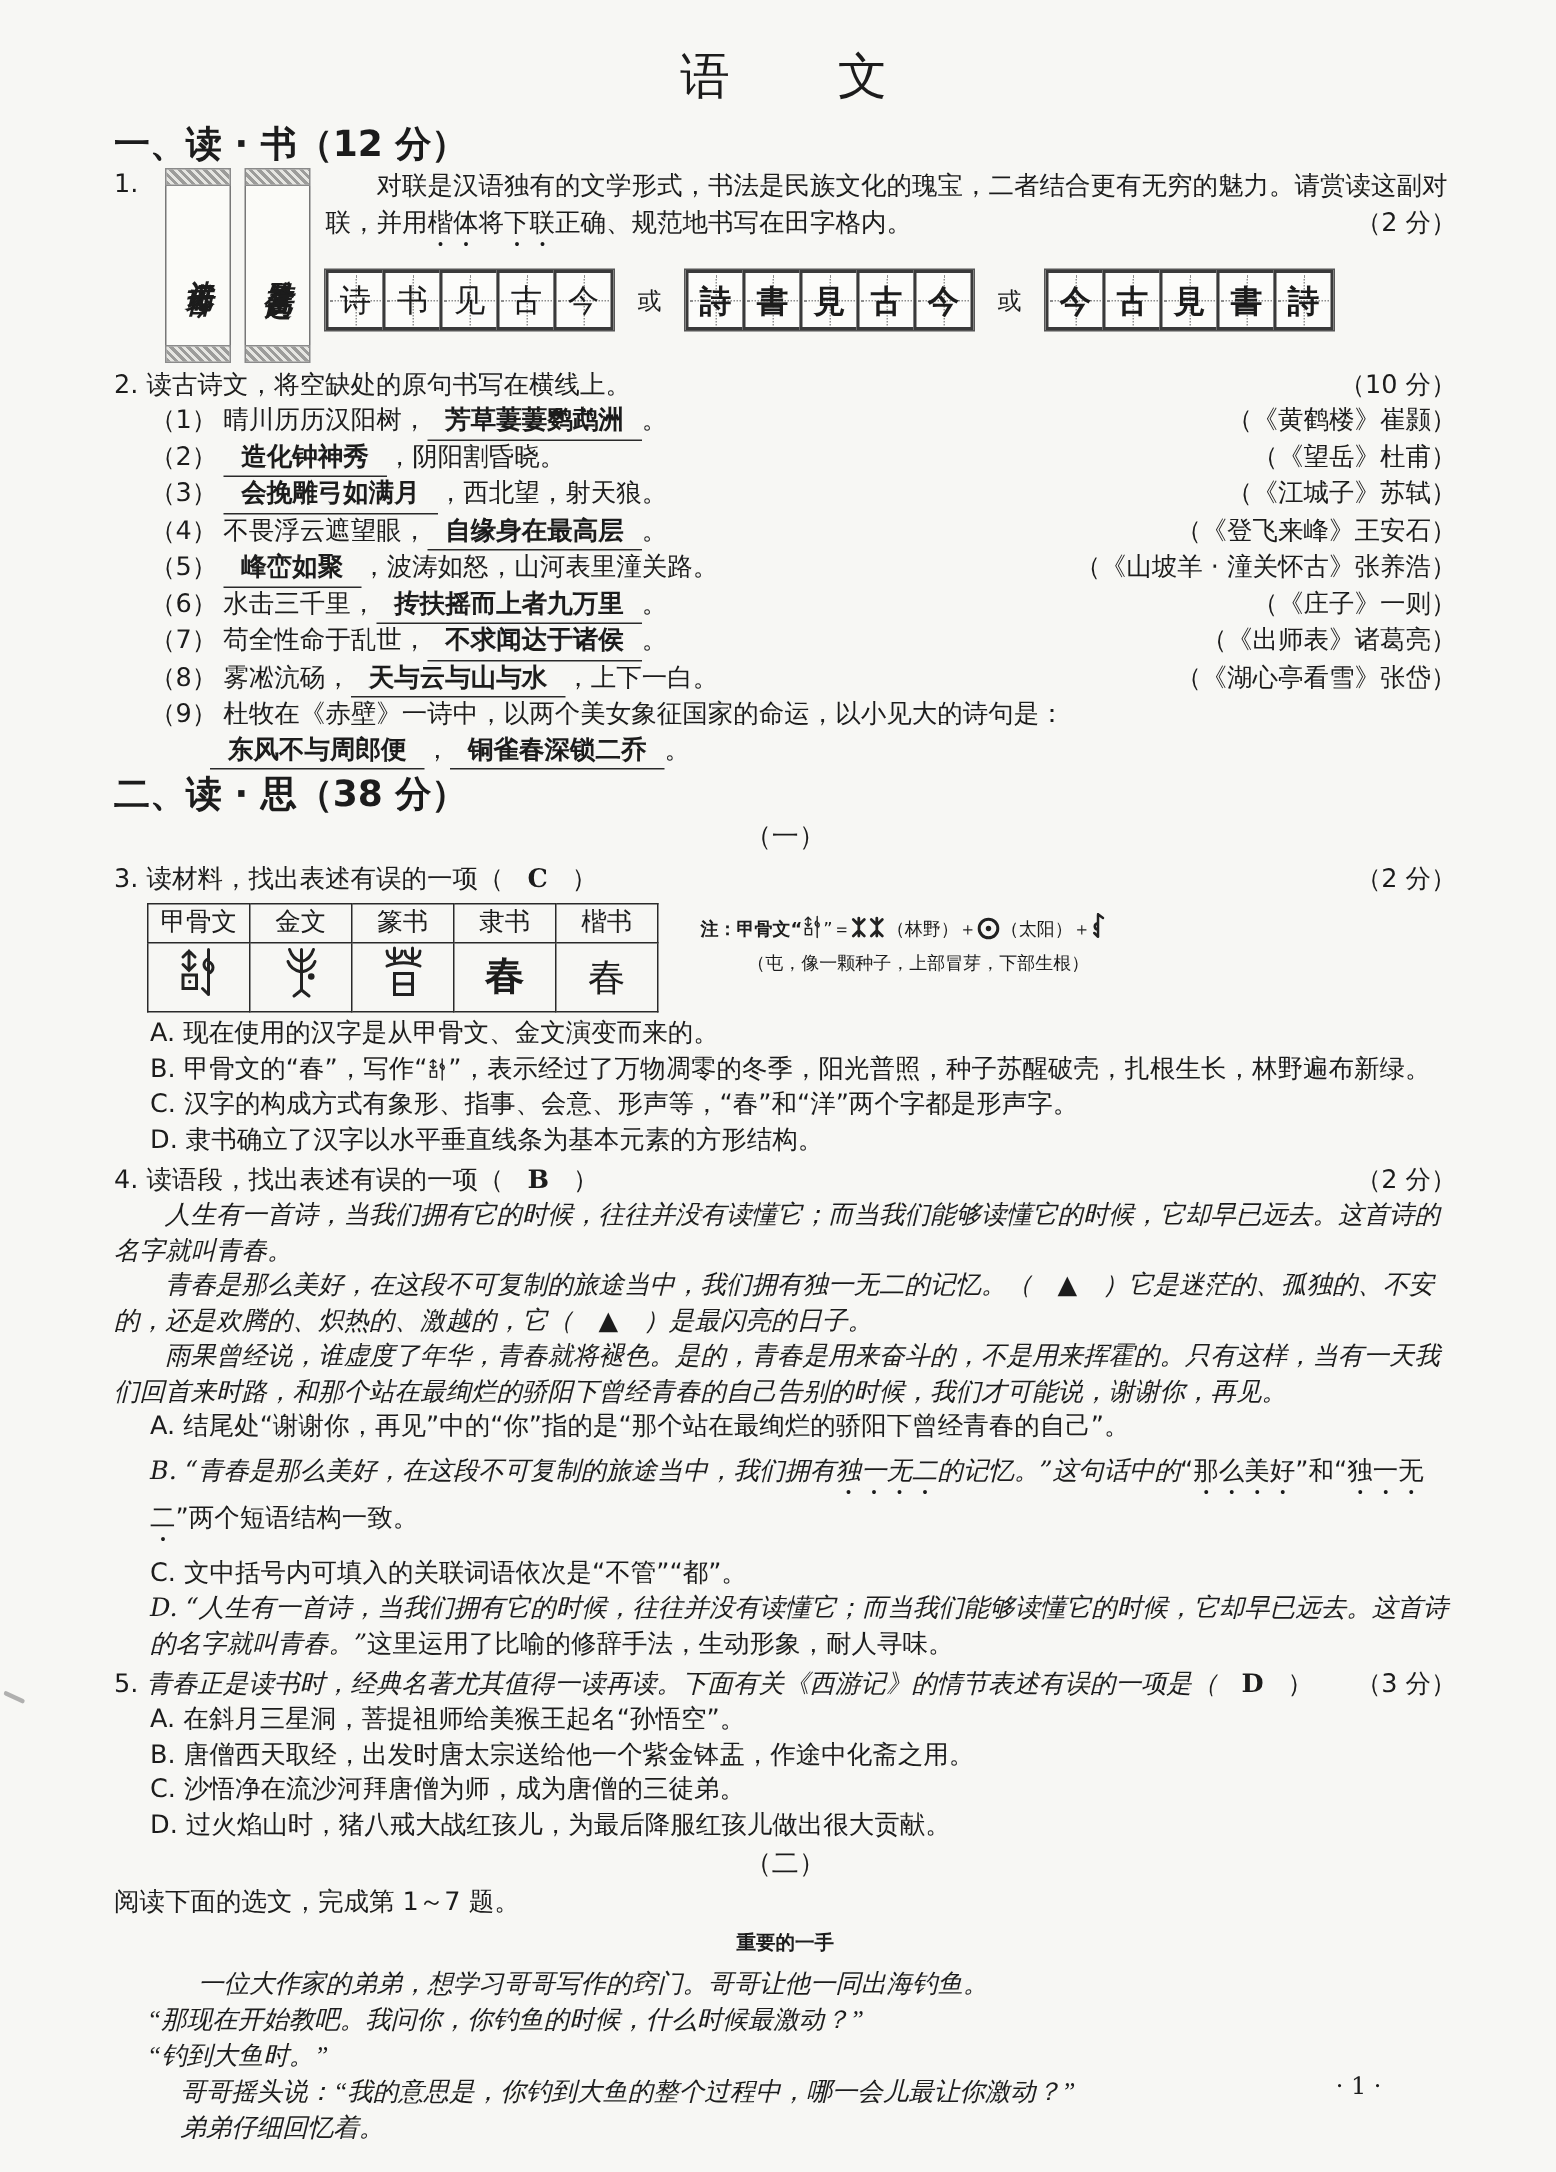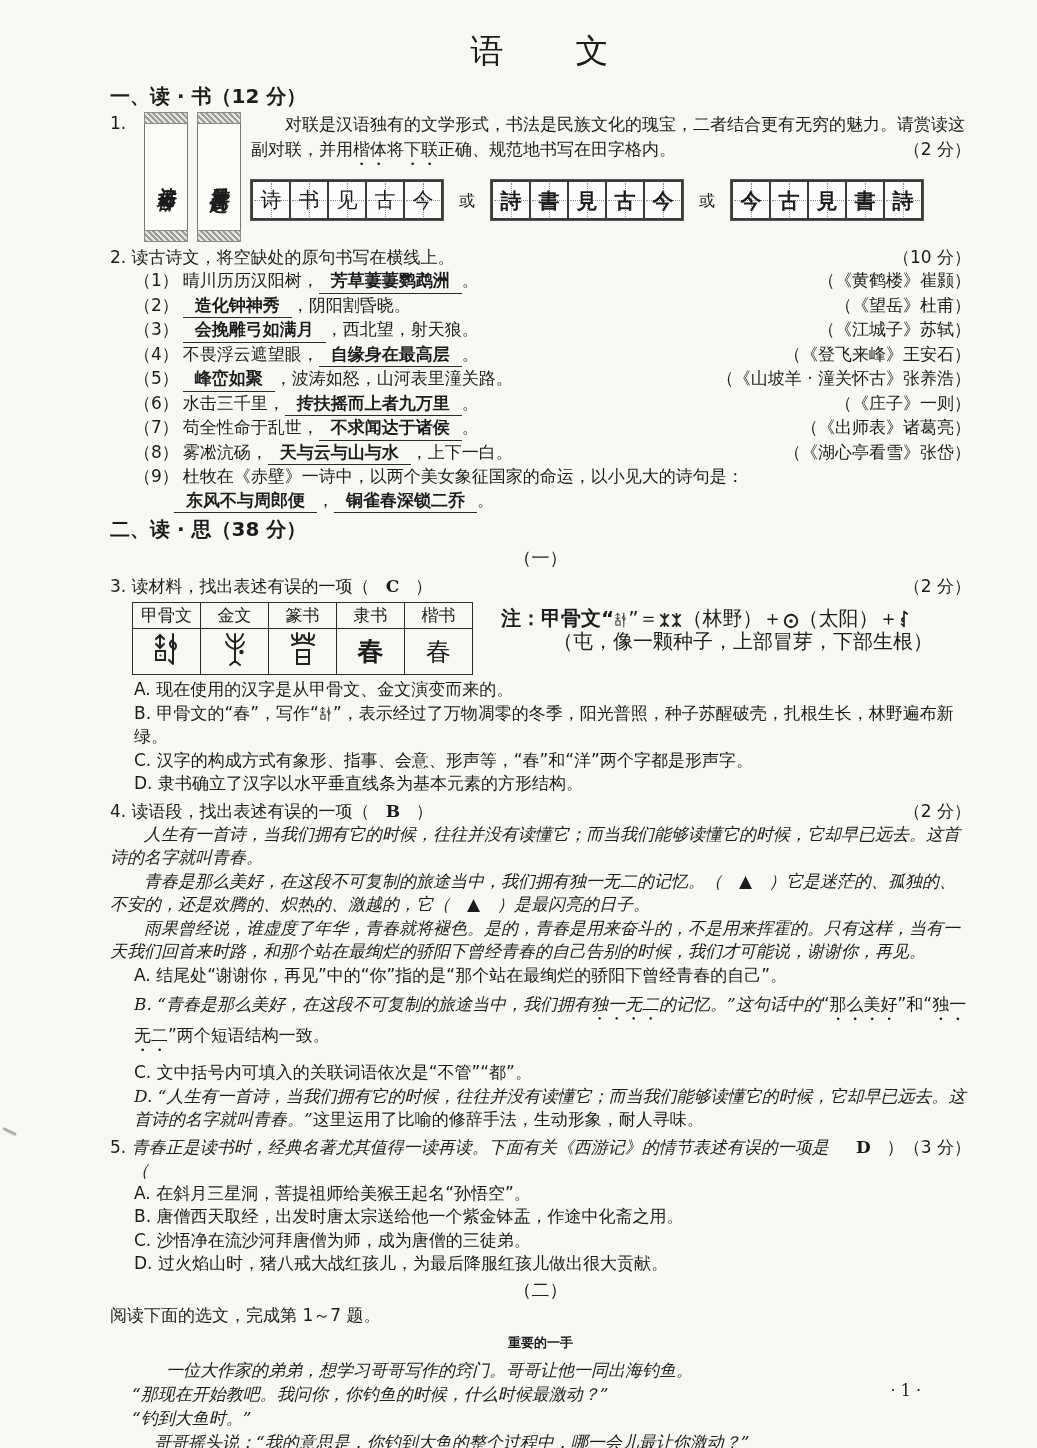--- a/index.html
+++ b/index.html
@@ -2,26 +2,26 @@
 <html><head>
 <meta charset="utf-8">
 <style>
   html,body{margin:0;padding:0;}
   body{
     width:1037px;height:1448px;overflow:hidden;position:relative;
     background:#f7f7f4;color:#1c1c1c;
     font-family:"DejaVu Sans","Liberation Sans",sans-serif;
     font-size:17px;line-height:23px;
   }
-  .page{position:relative;box-sizing:border-box;height:100%;padding:30px 66px 0 110px;}
+  .page{position:relative;box-sizing:border-box;height:100%;padding:30px 66px 0 76px;}
   .doc-title{
     margin:0 0 10px;text-align:center;font-weight:500;letter-spacing:2px;
     font-family:"DejaVu Serif","Liberation Serif",serif;font-size:33px;line-height:42px;
   }
-  .sec{font-size:20px;font-weight:700;margin:2px 0 2px;line-height:28px;}
+  .sec{font-size:24px;font-weight:700;margin:2px 0 2px;line-height:28px;}
   .score{margin-left:auto;white-space:nowrap;}
   .qstem{display:flex;align-items:baseline;margin-top:4px;}
   .ansletter{font-weight:700;font-family:"DejaVu Serif",serif;padding:0 16px;}
   
   .q1row{display:flex;gap:10px;margin:0 0 4px;}
   .qno{width:24px;flex:none;font-size:17px;}
   .scrolls{display:flex;gap:9px;flex:none;}
   .scroll{width:44px;height:130px;display:flex;flex-direction:column;}
   .scroll-cap{height:12px;border:1px solid #8a8a8a;box-sizing:border-box;
     background:repeating-linear-gradient(45deg,#9c9c9a 0 2px,#e6e6e2 2px 4px);}
@@ -55,31 +55,31 @@
   
   .center-label{text-align:center;margin:1px 0;font-size:18px;line-height:26px;}
   
   .q3body{display:flex;gap:28px;margin:4px 0 3px 22px;align-items:flex-start;}
   table.script{border-collapse:collapse;flex:none;}
   table.script th,table.script td{border:1.5px solid #2a2a2a;width:67px;text-align:center;padding:0;}
   table.script th{font-weight:400;font-size:17px;height:25px;}
   table.script td{height:45px;}
   td.lishu{font-weight:700;font-size:26px;font-family:"DejaVu Sans",sans-serif;}
   td.kaishu{font-size:25px;font-family:"DejaVu Serif",serif;}
-  .note{font-size:20px;line-height:23px;padding-top:5px;}
+  .note{font-size:12px;line-height:23px;padding-top:5px;}
   .note-l2{padding-left:2.6em;}
   .svgsym{vertical-align:-4px;}
   .opt{margin:0 0 0 24px;line-height:23.5px;}
   .opt-sp{margin-top:6px;margin-bottom:6px;}
   
   .kai{font-family:"DejaVu Serif","Liberation Serif",serif;font-style:italic;}
   .psg{margin:0 0 0 0;text-indent:2em;line-height:23.5px;}
   
   .read-title{text-align:center;font-size:13px;font-weight:700;margin:3px 0 2px;line-height:26px;}
-  .rp{margin:0 0 0 22px;line-height:24px;}
+  .rp{margin:0 0 0 22px;line-height:24px;font-family:Liberation Serif, serif;}
   .ind2{text-indent:2em;}
   .ind1{text-indent:1.3em;}
   .pagenum{position:absolute;bottom:46px;right:116px;font-family:"DejaVu Serif",serif;font-size:16px;}
   .stray-mark{position:absolute;left:2px;top:1130px;width:15px;height:3px;background:#8a8a8a;
     transform:rotate(25deg);opacity:.65;border-radius:2px;}
   svg{stroke:#222;fill:none;stroke-width:2;stroke-linecap:round;}
 </style>
 </head>
 <body>
 

